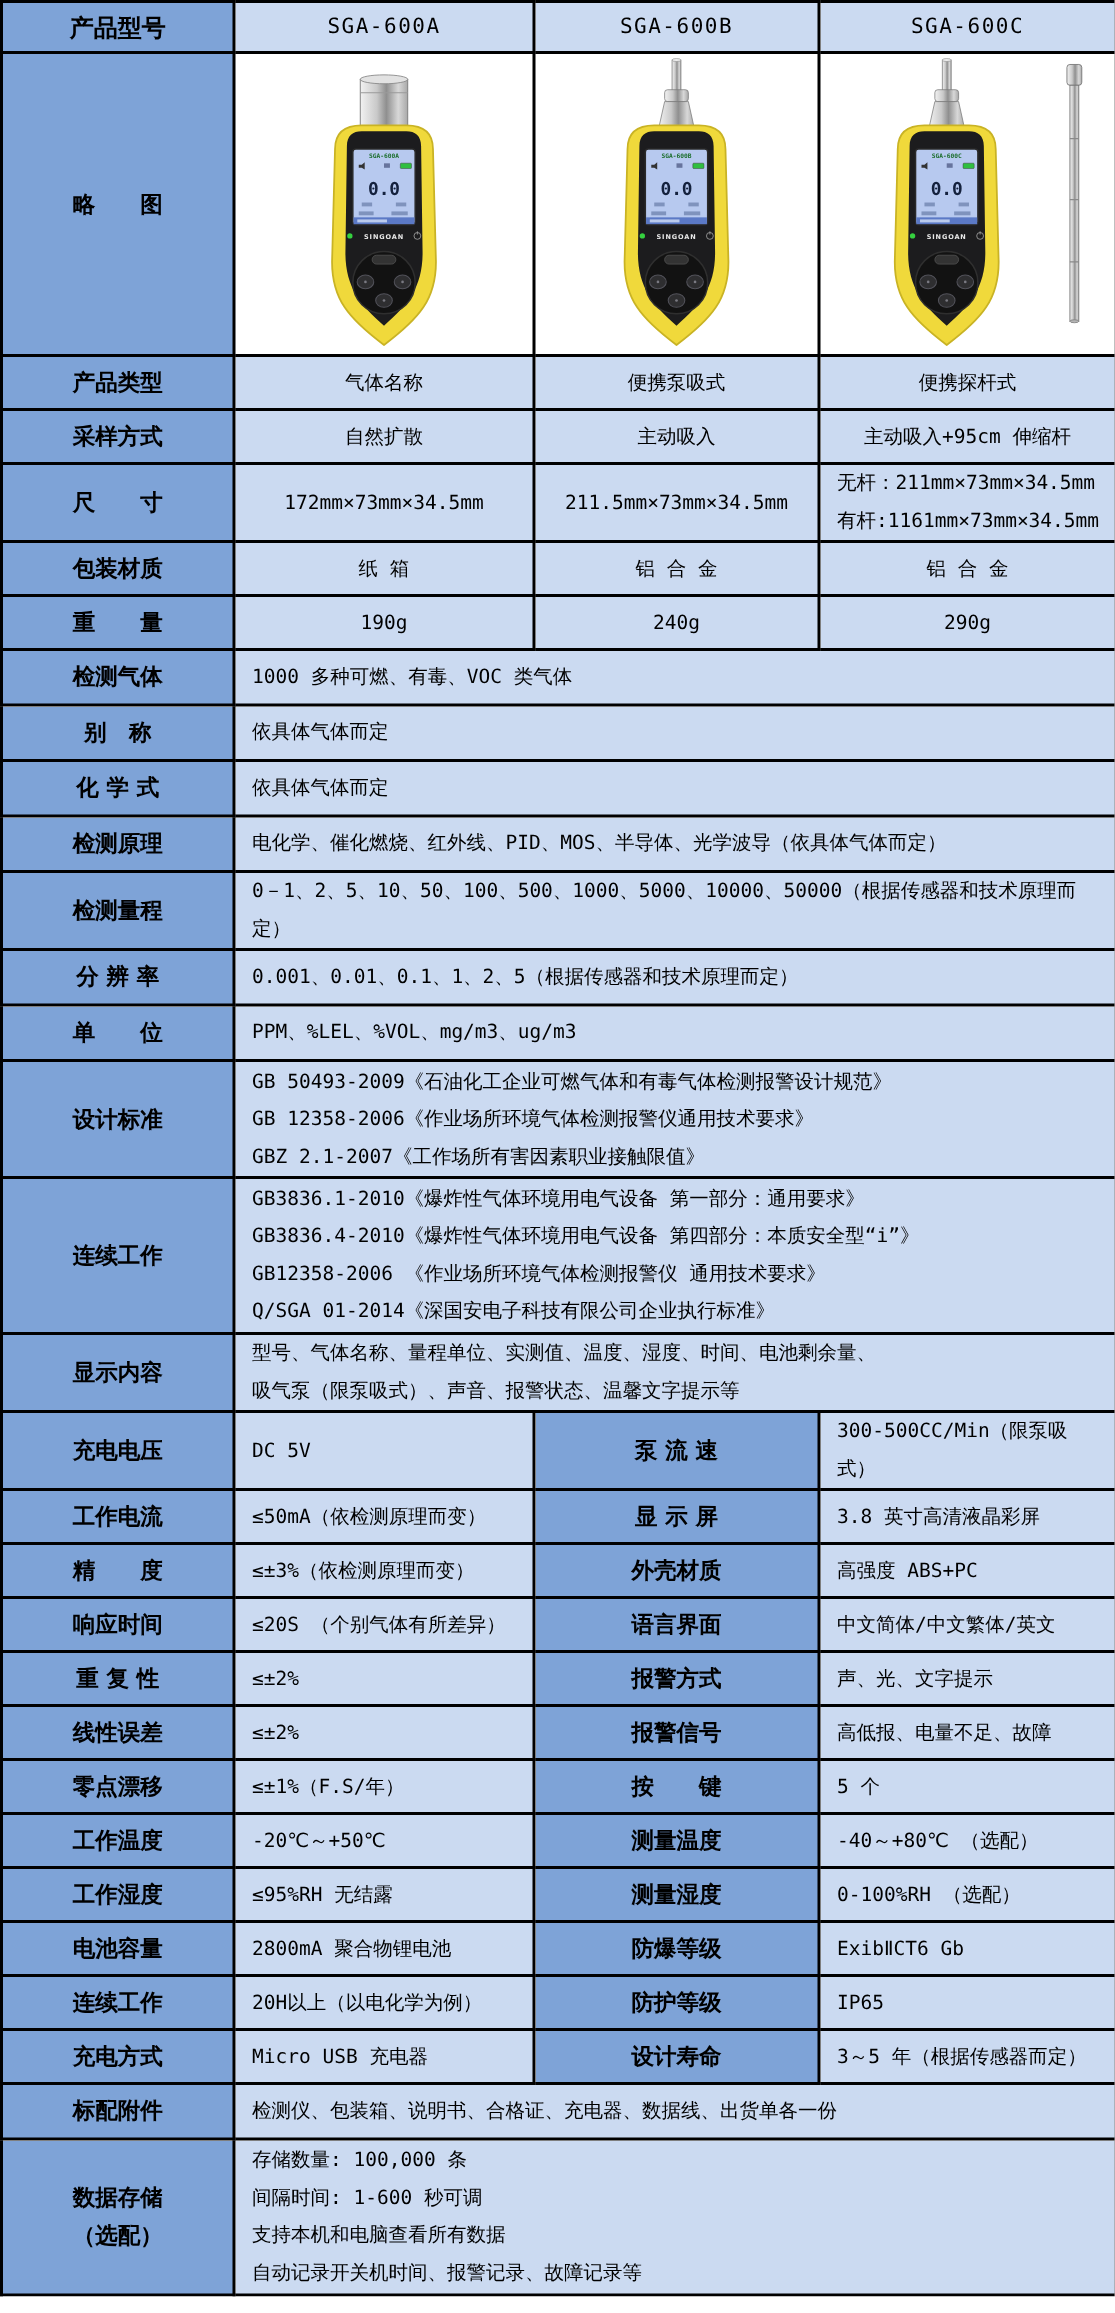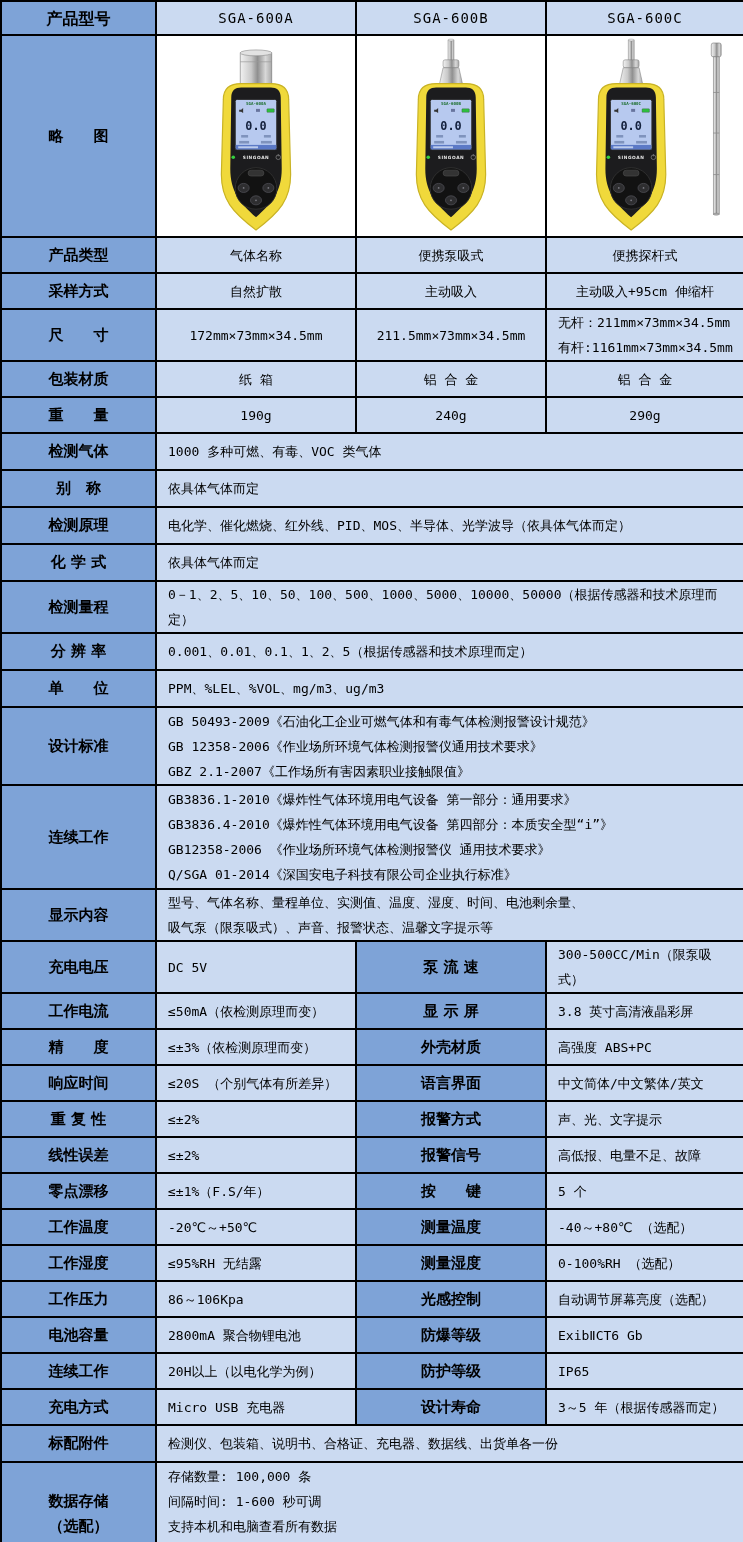--- a/index.html
+++ b/index.html
@@ -218,26 +218,26 @@
       </tr>
       <tr class="h-row37">
         <th class="lbl">检测气体</th>
         <td class="val left" colspan="3">1000 多种可燃、有毒、VOC 类气体</td>
       </tr>
       <tr class="h-row37">
         <th class="lbl">别　称</th>
         <td class="val left" colspan="3">依具体气体而定</td>
       </tr>
       <tr class="h-row37">
+        <th class="lbl">化 学 式</th>
+        <td class="val left" colspan="3">依具体气体而定</td>
+      </tr>
+      <tr class="h-row37">
         <th class="lbl">检测原理</th>
         <td class="val left" colspan="3">电化学、催化燃烧、红外线、PID、MOS、半导体、光学波导（依具体气体而定）</td>
-      </tr>
-      <tr class="h-row37">
-        <th class="lbl">化 学 式</th>
-        <td class="val left" colspan="3">依具体气体而定</td>
       </tr>
       <tr class="h-row37">
         <th class="lbl">检测量程</th>
         <td class="val left" colspan="3">0－1、2、5、10、50、100、500、1000、5000、10000、50000（根据传感器和技术原理而定）</td>
       </tr>
       <tr class="h-row37">
         <th class="lbl">分 辨 率</th>
         <td class="val left" colspan="3">0.001、0.01、0.1、1、2、5（根据传感器和技术原理而定）</td>
       </tr>
       <tr class="h-row37">
@@ -308,26 +308,20 @@
         <th class="lbl">工作温度</th>
         <td class="val left">-20℃～+50℃</td>
         <th class="lbl">测量温度</th>
         <td class="val left">-40～+80℃ （选配）</td>
       </tr>
       <tr class="h-row36">
         <th class="lbl">工作湿度</th>
         <td class="val left">≤95%RH 无结露</td>
         <th class="lbl">测量湿度</th>
         <td class="val left">0-100%RH （选配）</td>
-      </tr>
-      <tr class="h-row36">
-        <th class="lbl">工作压力</th>
-        <td class="val left">86～106Kpa</td>
-        <th class="lbl">光感控制</th>
-        <td class="val left">自动调节屏幕亮度（选配）</td>
       </tr>
       <tr class="h-row36">
         <th class="lbl">电池容量</th>
         <td class="val left">2800mA 聚合物锂电池</td>
         <th class="lbl">防爆等级</th>
         <td class="val left">ExibⅡCT6 Gb</td>
       </tr>
       <tr class="h-row36">
         <th class="lbl">连续工作</th>
         <td class="val left">20H以上（以电化学为例）</td>

